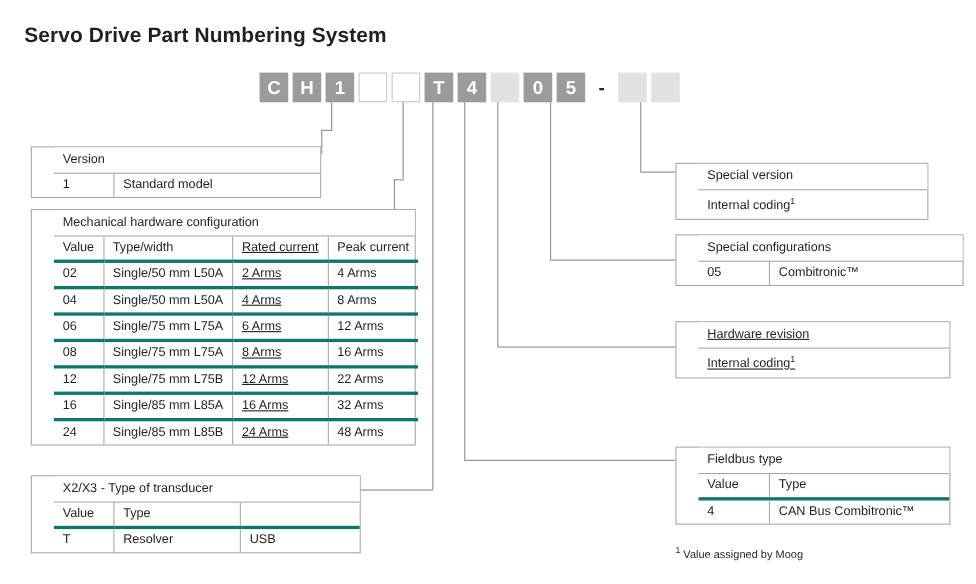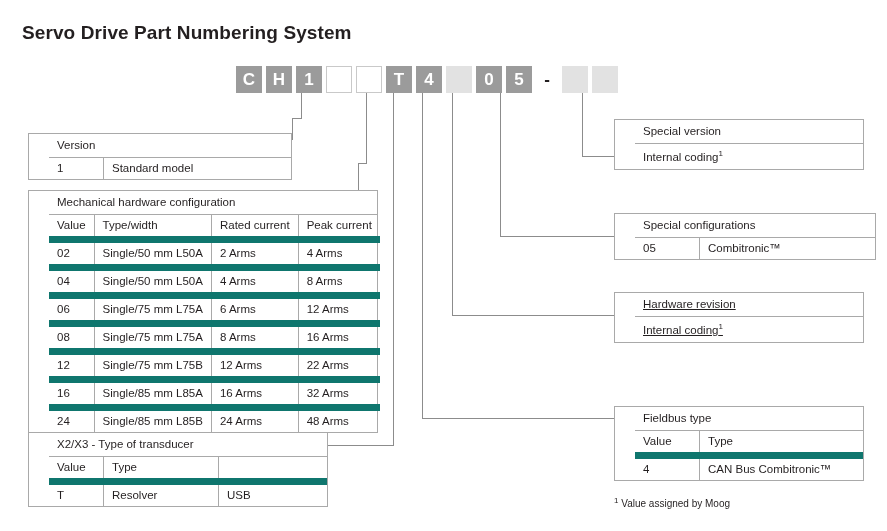--- a/index.html
+++ b/index.html
@@ -81,46 +81,46 @@
     color: #231f20;
     background: #ffffff;
   }
   .block table {
     border-collapse: collapse;
     width: 100%;
     font-size: 11.5px;
   }
   .block td {
     border-right: 1px solid #a9a9a9;
-    border-bottom: 7px solid #0f766e;
+    border-bottom: 3px solid #0f766e;
     padding: 4px 8px 5px 8px;
     color: #231f20;
     white-space: nowrap;
   }
   .block tr:last-child td {
     border-bottom: none;
   }
   .block td:last-child {
     border-right: none;
   }
 
   
   #block-version { left: 28px; top: 133px; width: 264px; }
   #block-version td.c0 { width: 38px; }
 
   #block-mech { left: 28px; top: 190px; width: 350px; }
   #block-mech td.c0 { width: 38px; }
   #block-mech td.c1 { width: 135px; }
-  #block-mech td.c2 { width: 88px; }
+  #block-mech td.c2 { width: 88px; text-decoration: underline; }
 
   #block-transducer { left: 28px; top: 432px; width: 300px; }
   #block-transducer td.c0 { width: 38px; }
   #block-transducer td.c1 { width: 98px; }
 
-  #block-special-version { left: 614px; top: 119px; width: 250px; }
+  #block-special-version { left: 614px; top: 148px; width: 230px; }
   #block-special-config { left: 614px; top: 213px; width: 262px; }
   #block-special-config td.c0 { width: 48px; }
   #block-hw-revision { left: 614px; top: 292px; width: 250px; text-decoration: underline; }
   #block-fieldbus { left: 614px; top: 406px; width: 250px; }
   #block-fieldbus td.c0 { width: 48px; }
 
   .onecell {
     font-size: 11.5px;
     padding: 5px 8px 6px 8px;
   }

